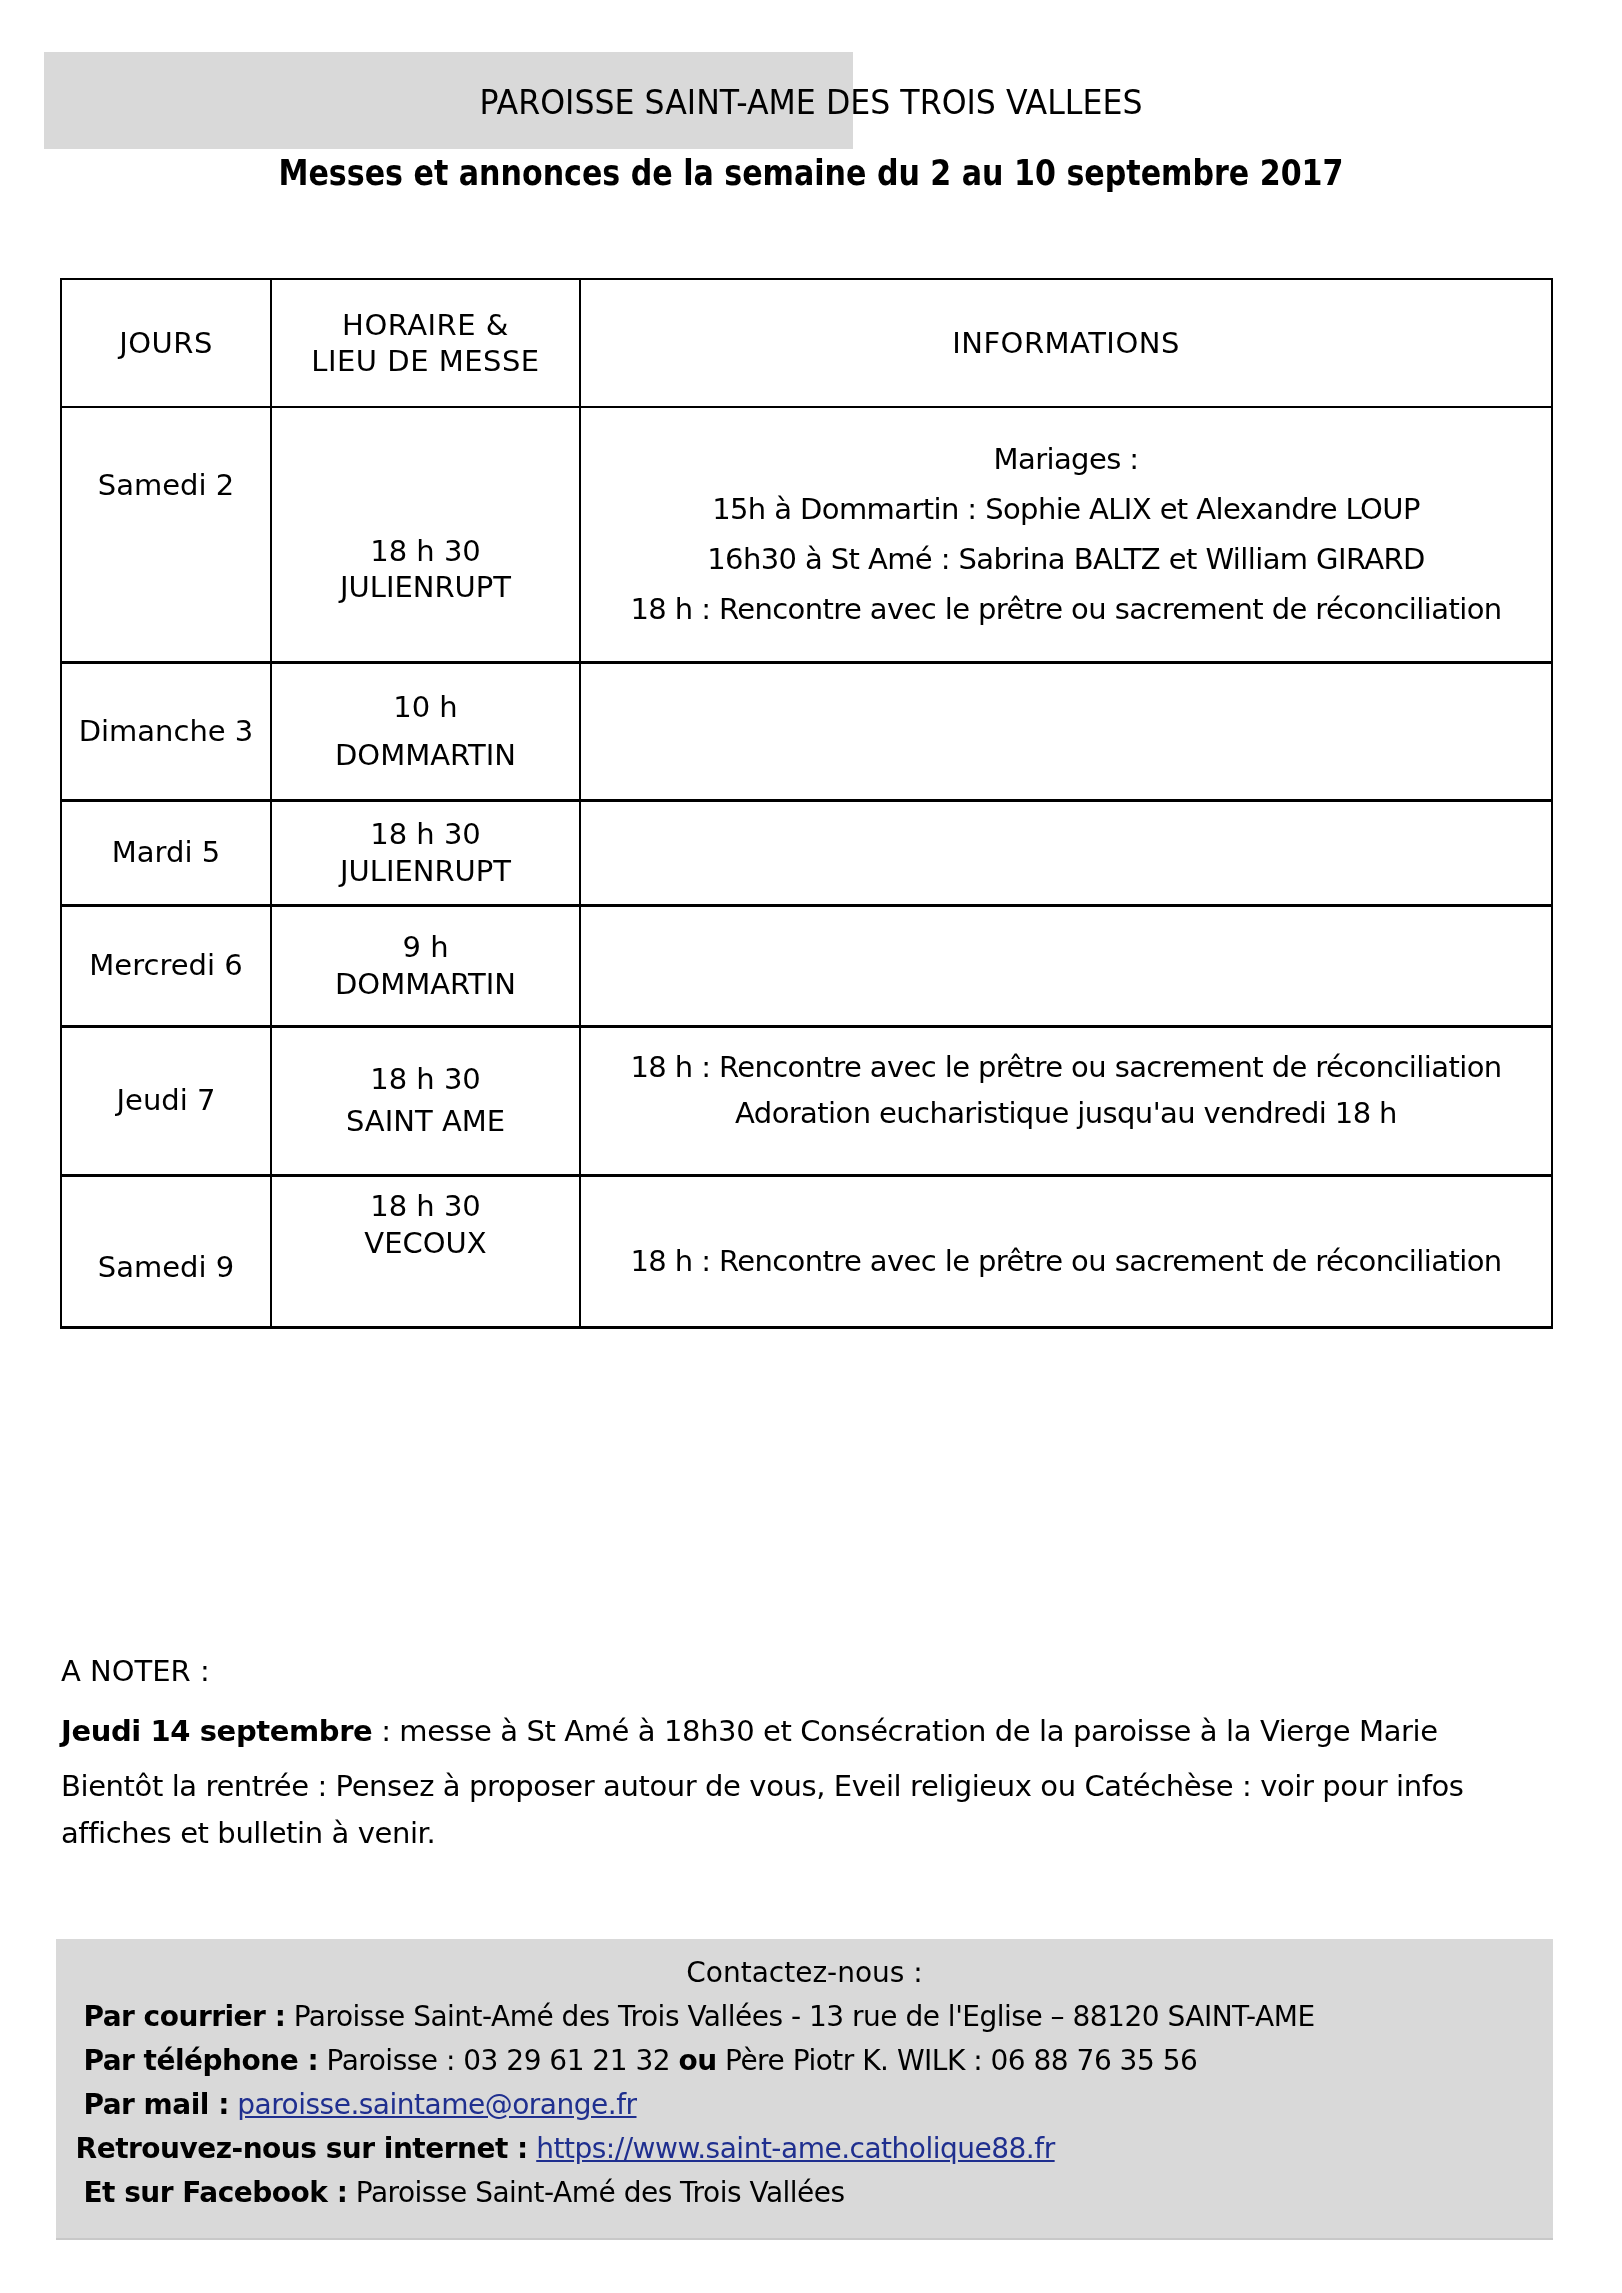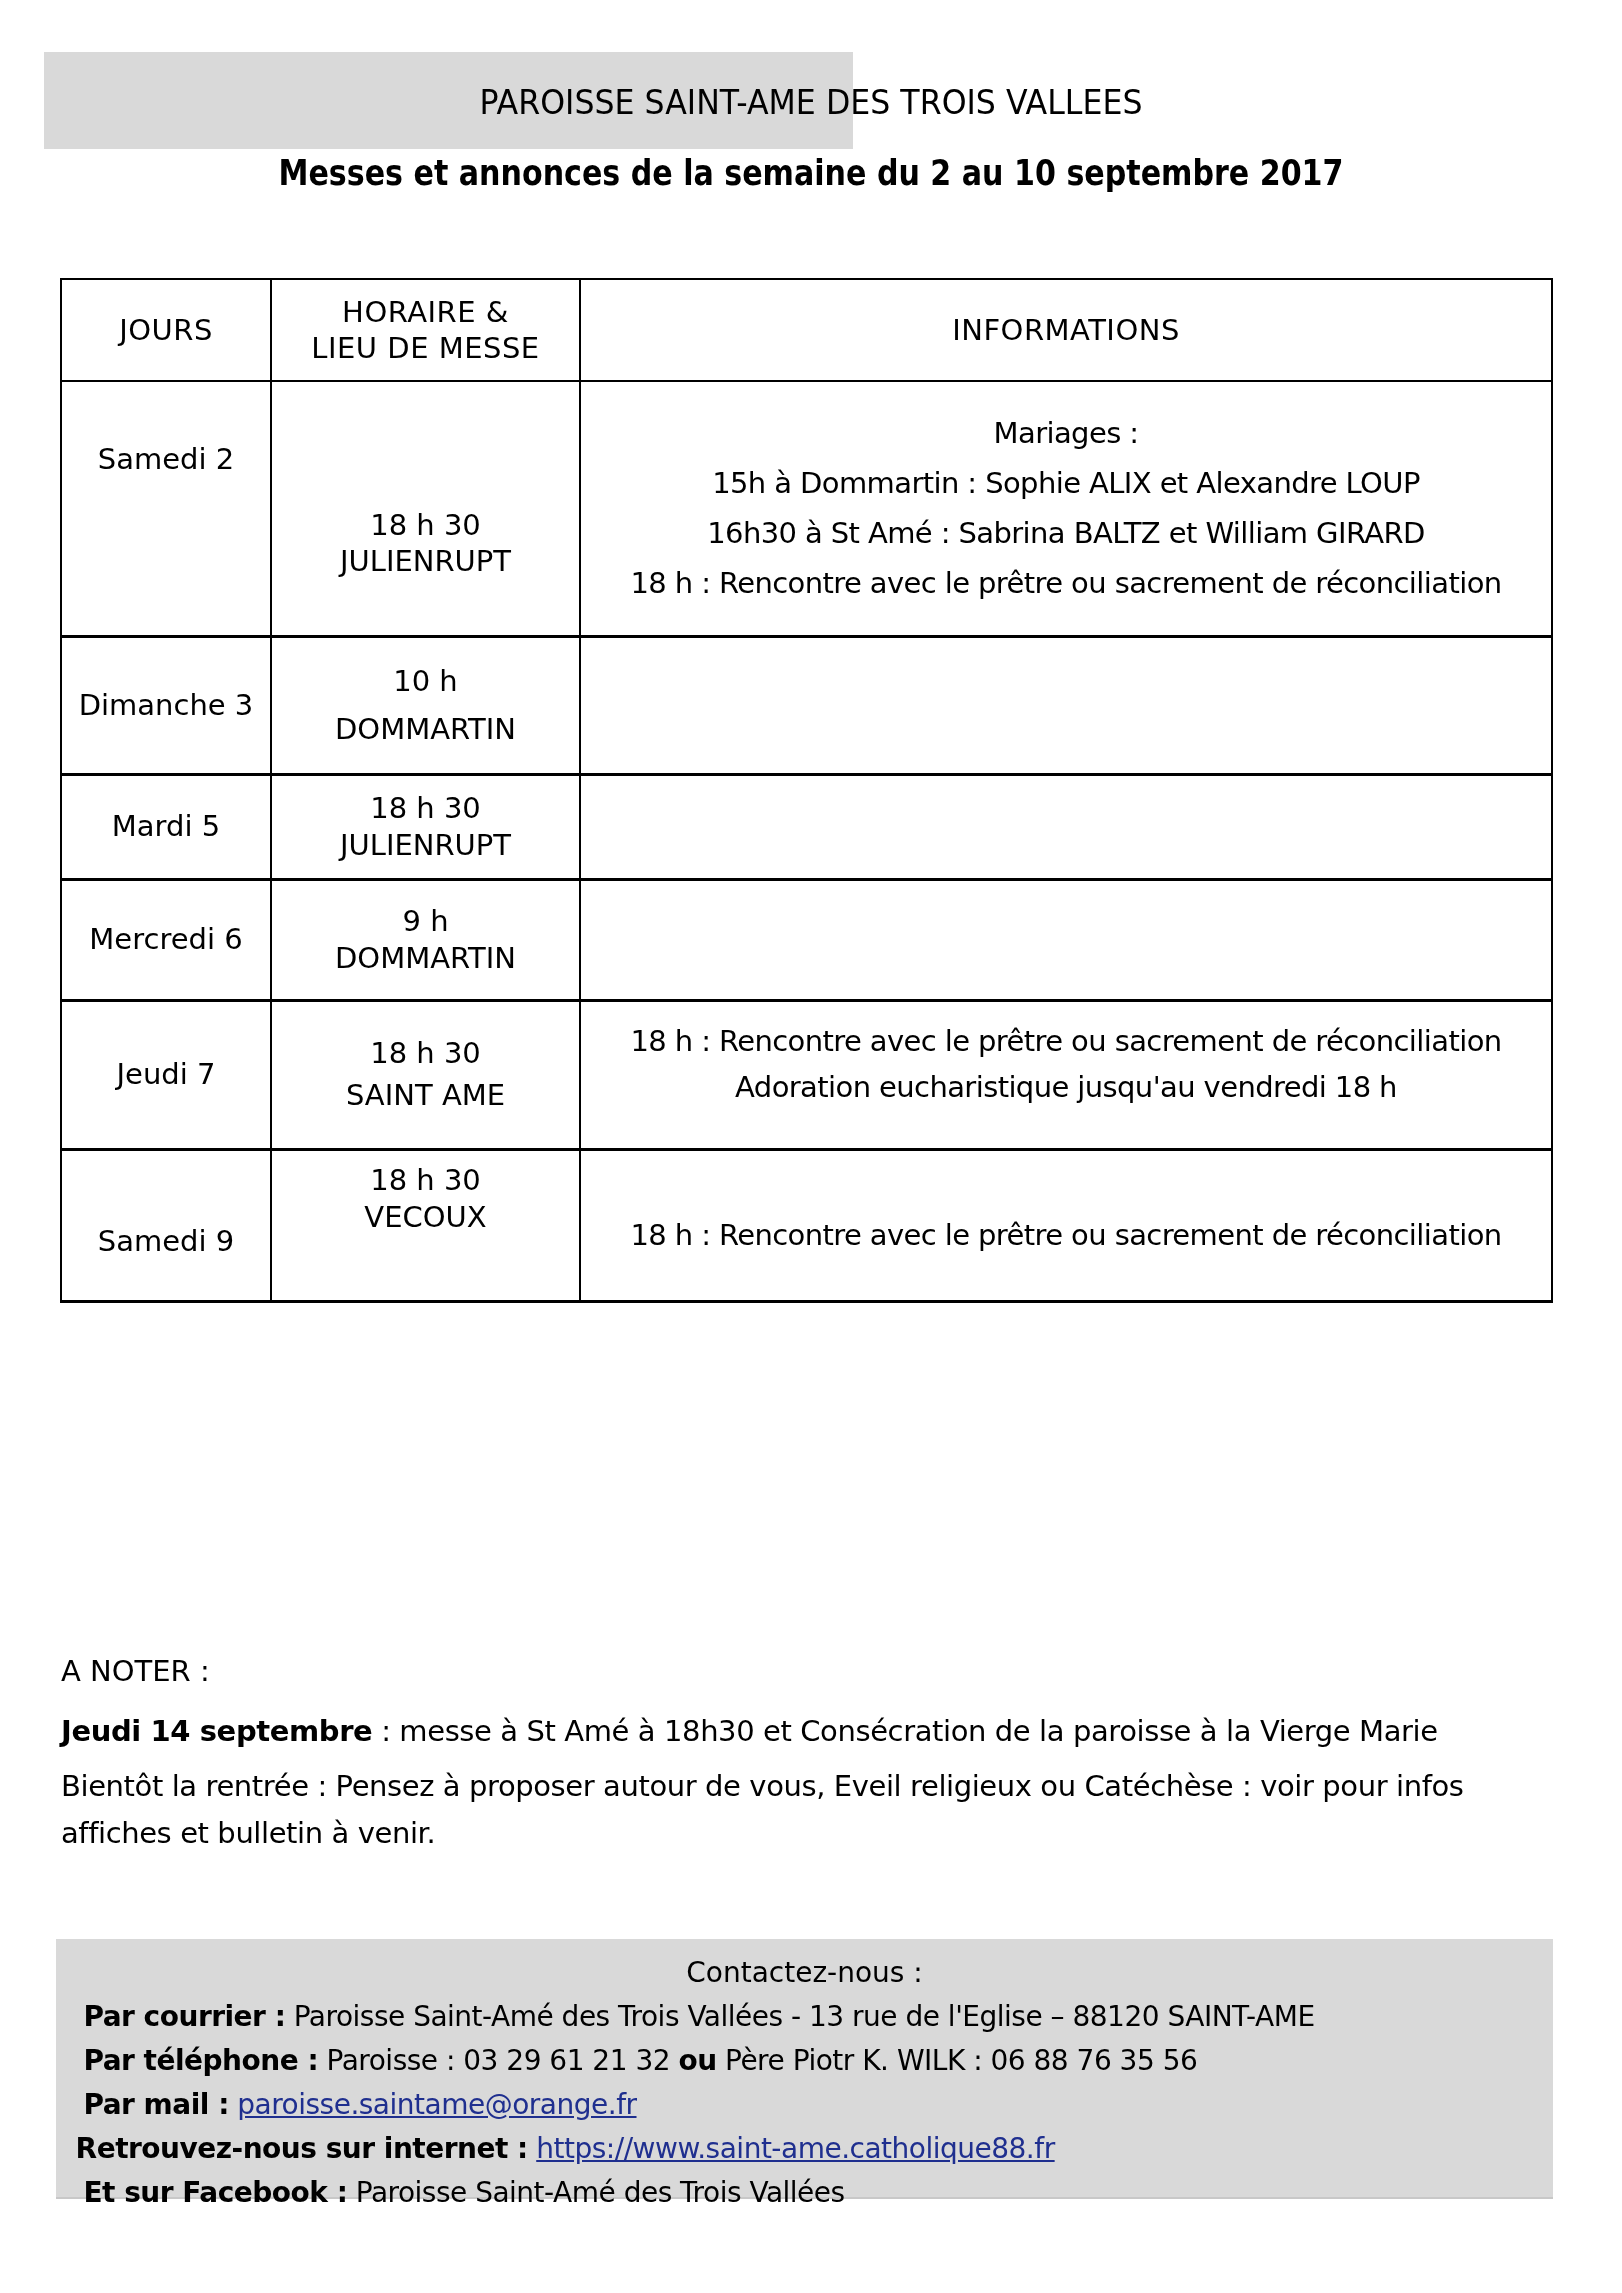--- a/index.html
+++ b/index.html
@@ -98,21 +98,21 @@
       letter-spacing: -0.4px;
     }
     .notes p.wrap { line-height: 47px; }
 
     
     .contact {
       position: absolute;
       left: 56px;
       top: 1939px;
       width: 1497px;
-      height: 260px;
+      height: 301px;
       background: #d9d9d9;
       border-bottom: 2px solid #c8c8c8;
       box-sizing: border-box;
       padding: 11.8px 0 0 19.6px;
       font-size: 28px;
       line-height: 44px;
     }
     .contact .c-title {
       text-align: center;
       display: block;
@@ -133,21 +133,21 @@
 <h1 class="title" style="margin:0;">PAROISSE SAINT-AME DES TROIS VALLEES</h1>
 <h2 class="subtitle" style="margin:0;">Messes et annonces de la semaine du 2 au 10 septembre 2017</h2>
 
 <table class="sched">
   <colgroup>
     <col class="col-day">
     <col class="col-time">
     <col class="col-info">
   </colgroup>
   <tbody>
-      <tr class="hdr" style="height:102px;">
+      <tr class="hdr" style="height:128px;">
     <th>JOURS</th>
     <th>
       <span class="ln" style="display:block;">HORAIRE &amp;</span>
       <span class="ln" style="display:block;">LIEU DE MESSE</span>
     </th>
     <th>INFORMATIONS</th>
   </tr>
 
   <tr class="sam2" style="height:255px;">
     <td class="day-sam2">Samedi  2</td>

